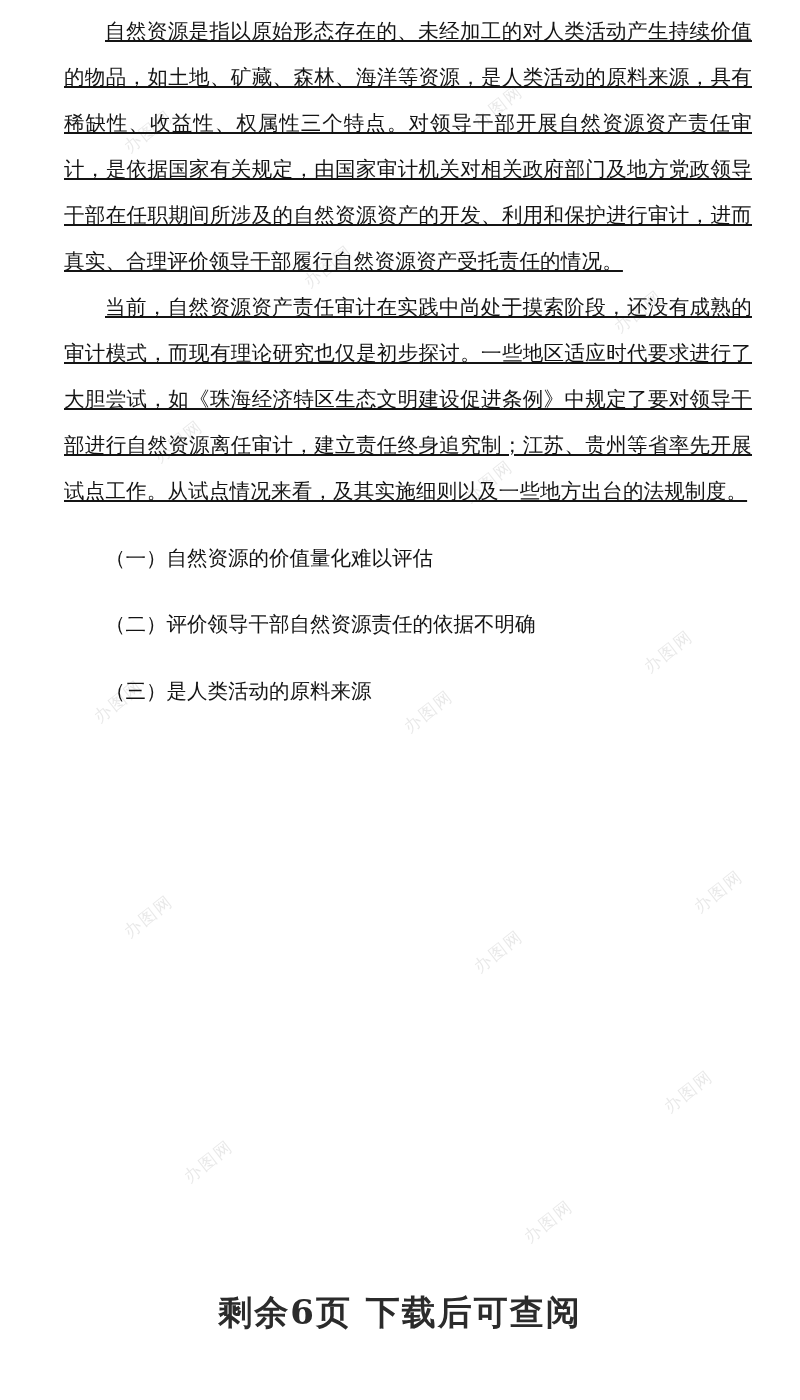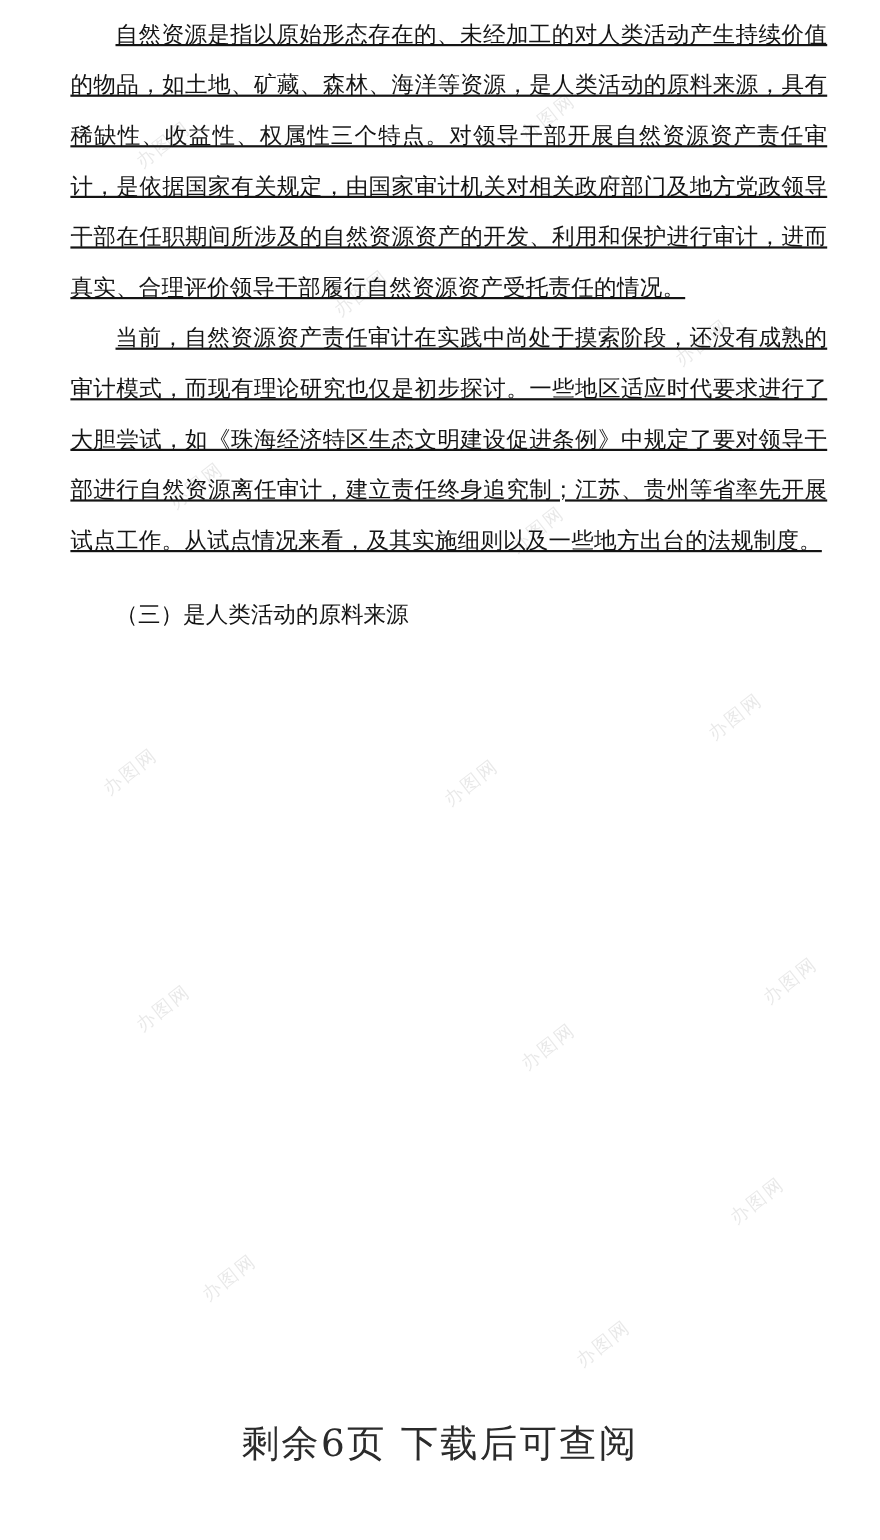--- a/index.html
+++ b/index.html
@@ -53,21 +53,21 @@
     color: #141414;
   }
 
   .footer-note {
     position: absolute;
     left: 0;
     right: 0;
     top: 1290px;
     text-align: center;
     font-size: 34px;
-    font-weight: normal;
+    font-weight: bold;
     letter-spacing: 2px;
     color: #2b2b2b;
     font-family: "DejaVu Serif", "Liberation Serif", serif;
     z-index: 3;
   }
 
   
   .watermark {
     position: absolute;
     font-size: 17px;
@@ -113,17 +113,19 @@
   <div class="watermark wm10">办图网</div>
   <div class="watermark wm11">办图网</div>
   <div class="watermark wm12">办图网</div>
   <div class="watermark wm13">办图网</div>
   <div class="watermark wm14">办图网</div>
   <div class="watermark wm15">办图网</div>
 
   <div class="doc-body">
     <p class="para indent">自然资源是指以原始形态存在的、未经加工的对人类活动产生持续价值的物品，如土地、矿藏、森林、海洋等资源，是人类活动的原料来源，具有稀缺性、收益性、权属性三个特点。对领导干部开展自然资源资产责任审计，是依据国家有关规定，由国家审计机关对相关政府部门及地方党政领导干部在任职期间所涉及的自然资源资产的开发、利用和保护进行审计，进而真实、合理评价领导干部履行自然资源资产受托责任的情况。</p>
     <p class="para indent">当前，自然资源资产责任审计在实践中尚处于摸索阶段，还没有成熟的审计模式，而现有理论研究也仅是初步探讨。一些地区适应时代要求进行了大胆尝试，如《珠海经济特区生态文明建设促进条例》中规定了要对领导干部进行自然资源离任审计，建立责任终身追究制；江苏、贵州等省率先开展试点工作。从试点情况来看，及其实施细则以及一些地方出台的法规制度。</p>
+    <p class="heading">（一）自然资源的价值量化难以评估</p>
+    <p class="heading">（二）评价领导干部自然资源责任的依据不明确</p>
     <p class="heading">（三）是人类活动的原料来源</p>
   </div>
 
   <div class="footer-note">剩余6页  下载后可查阅</div>
 </div>
 
 </body></html>

